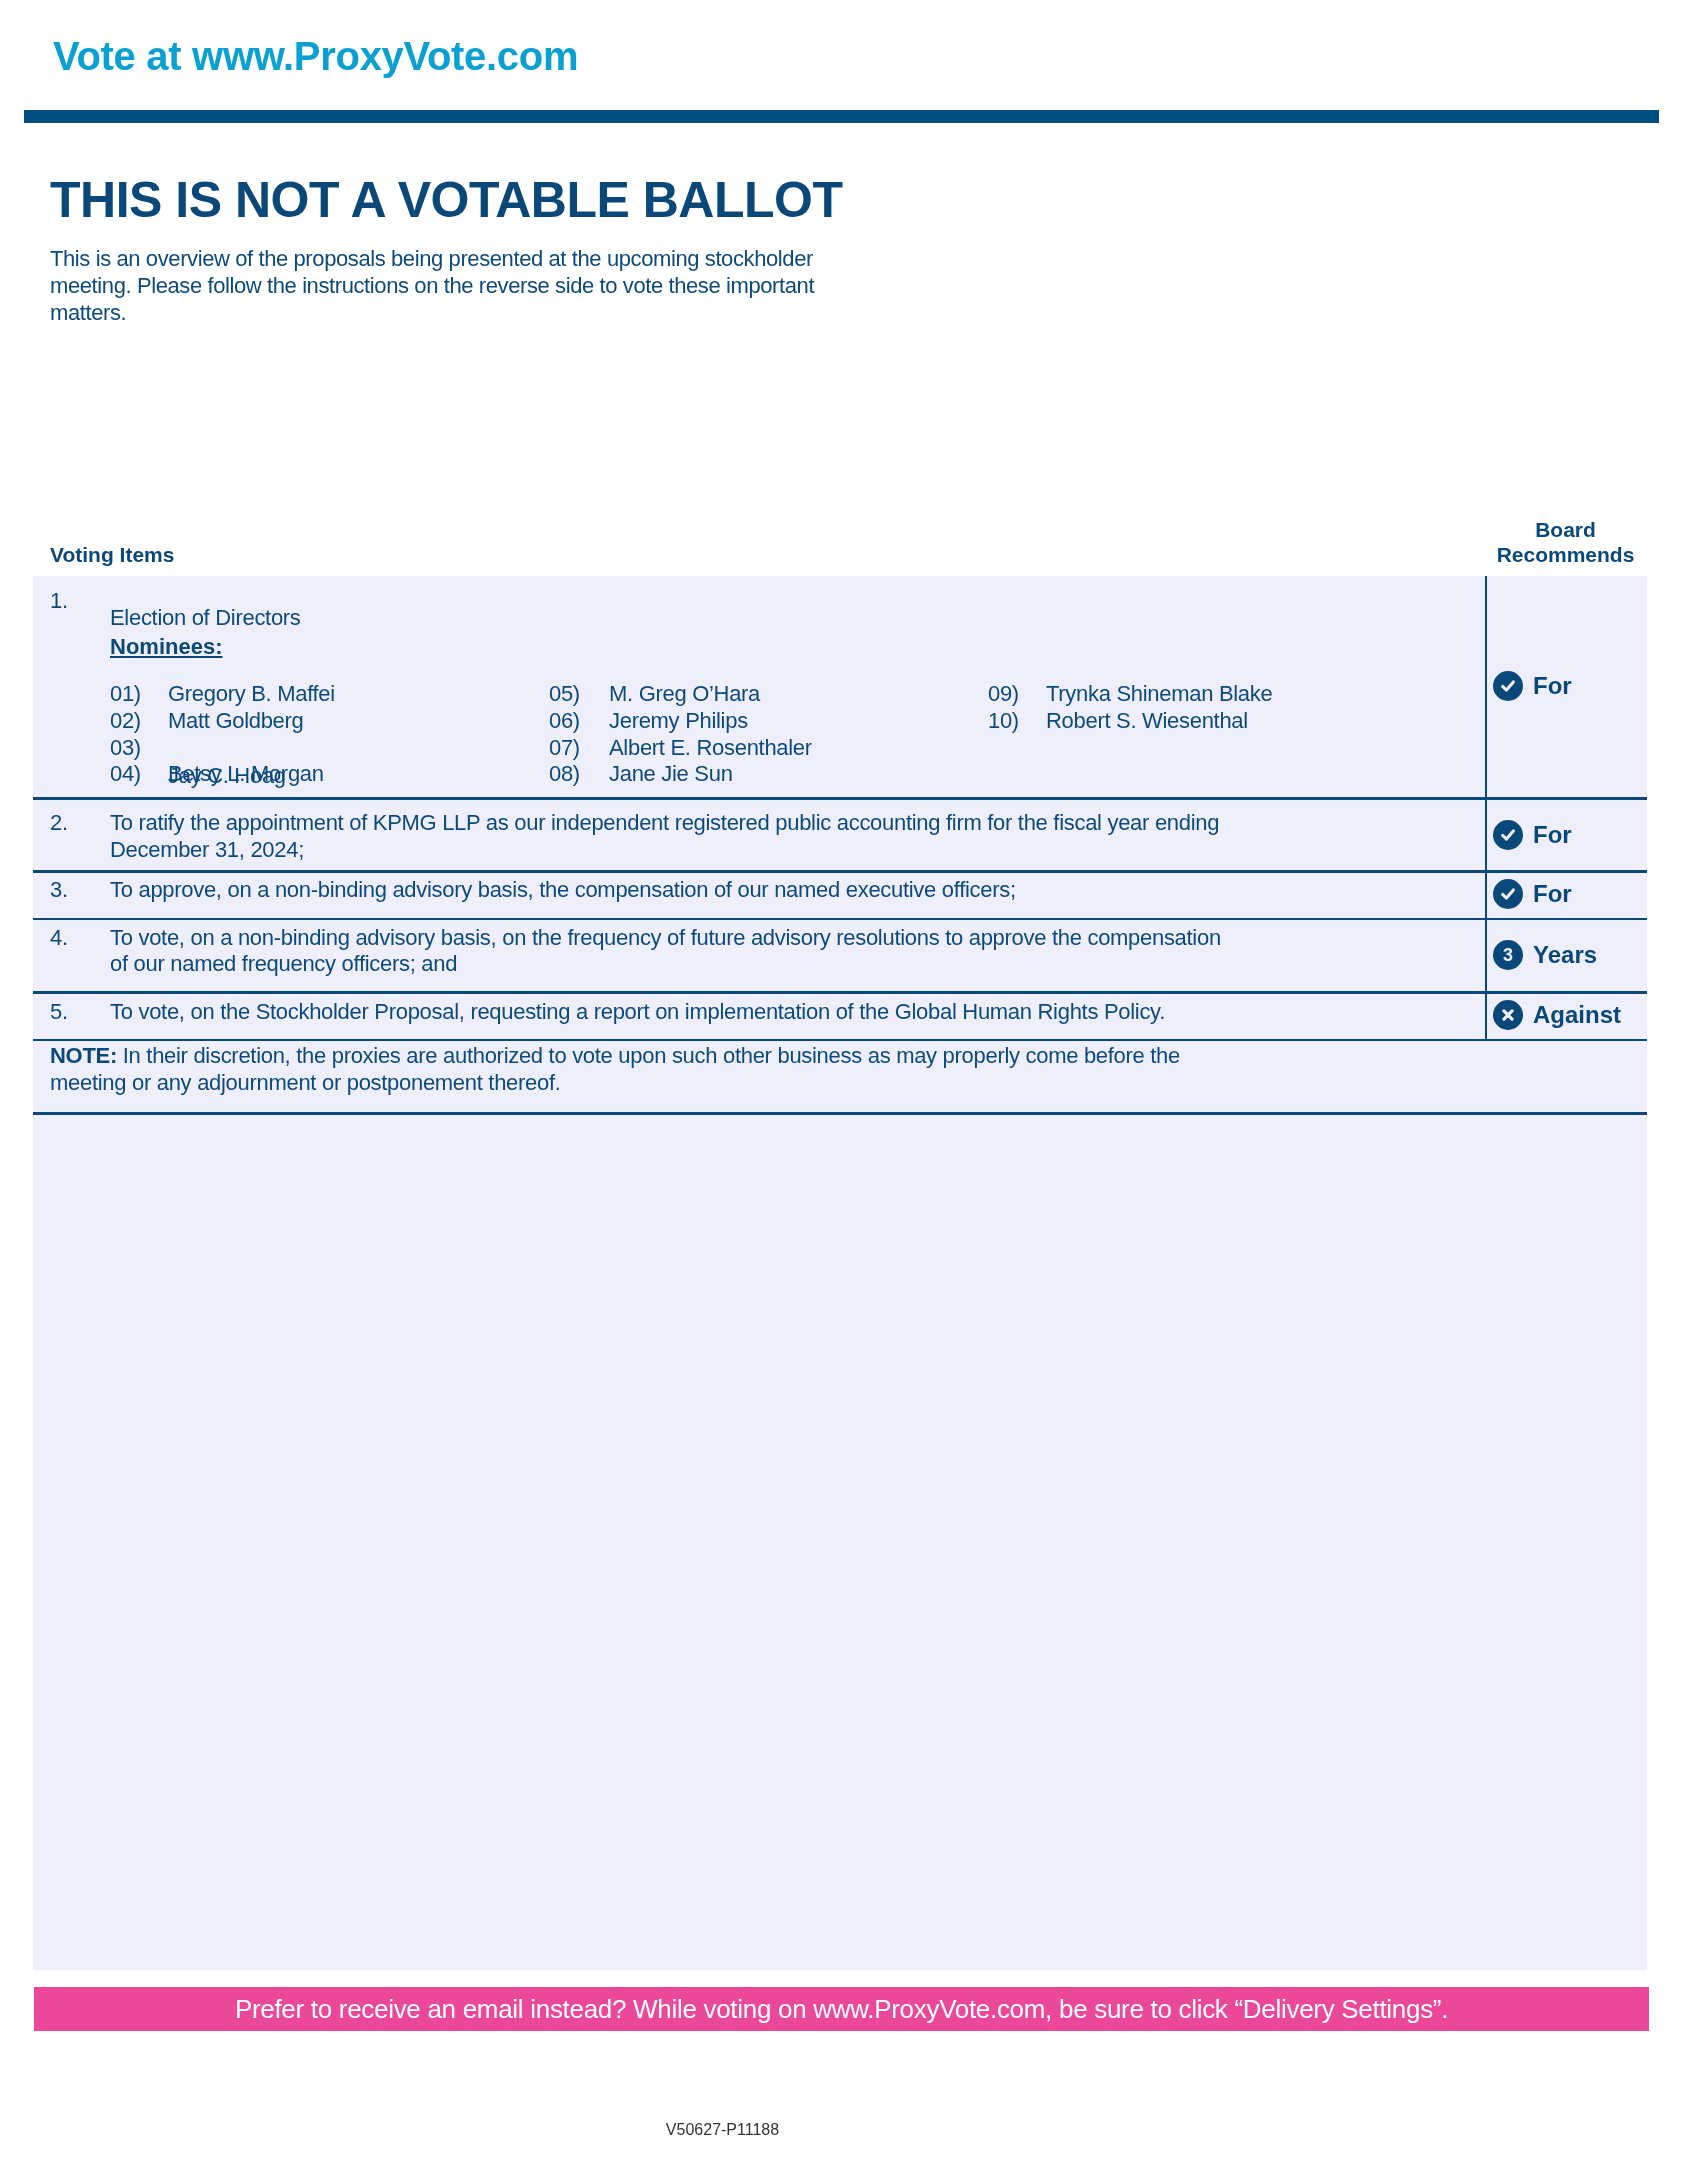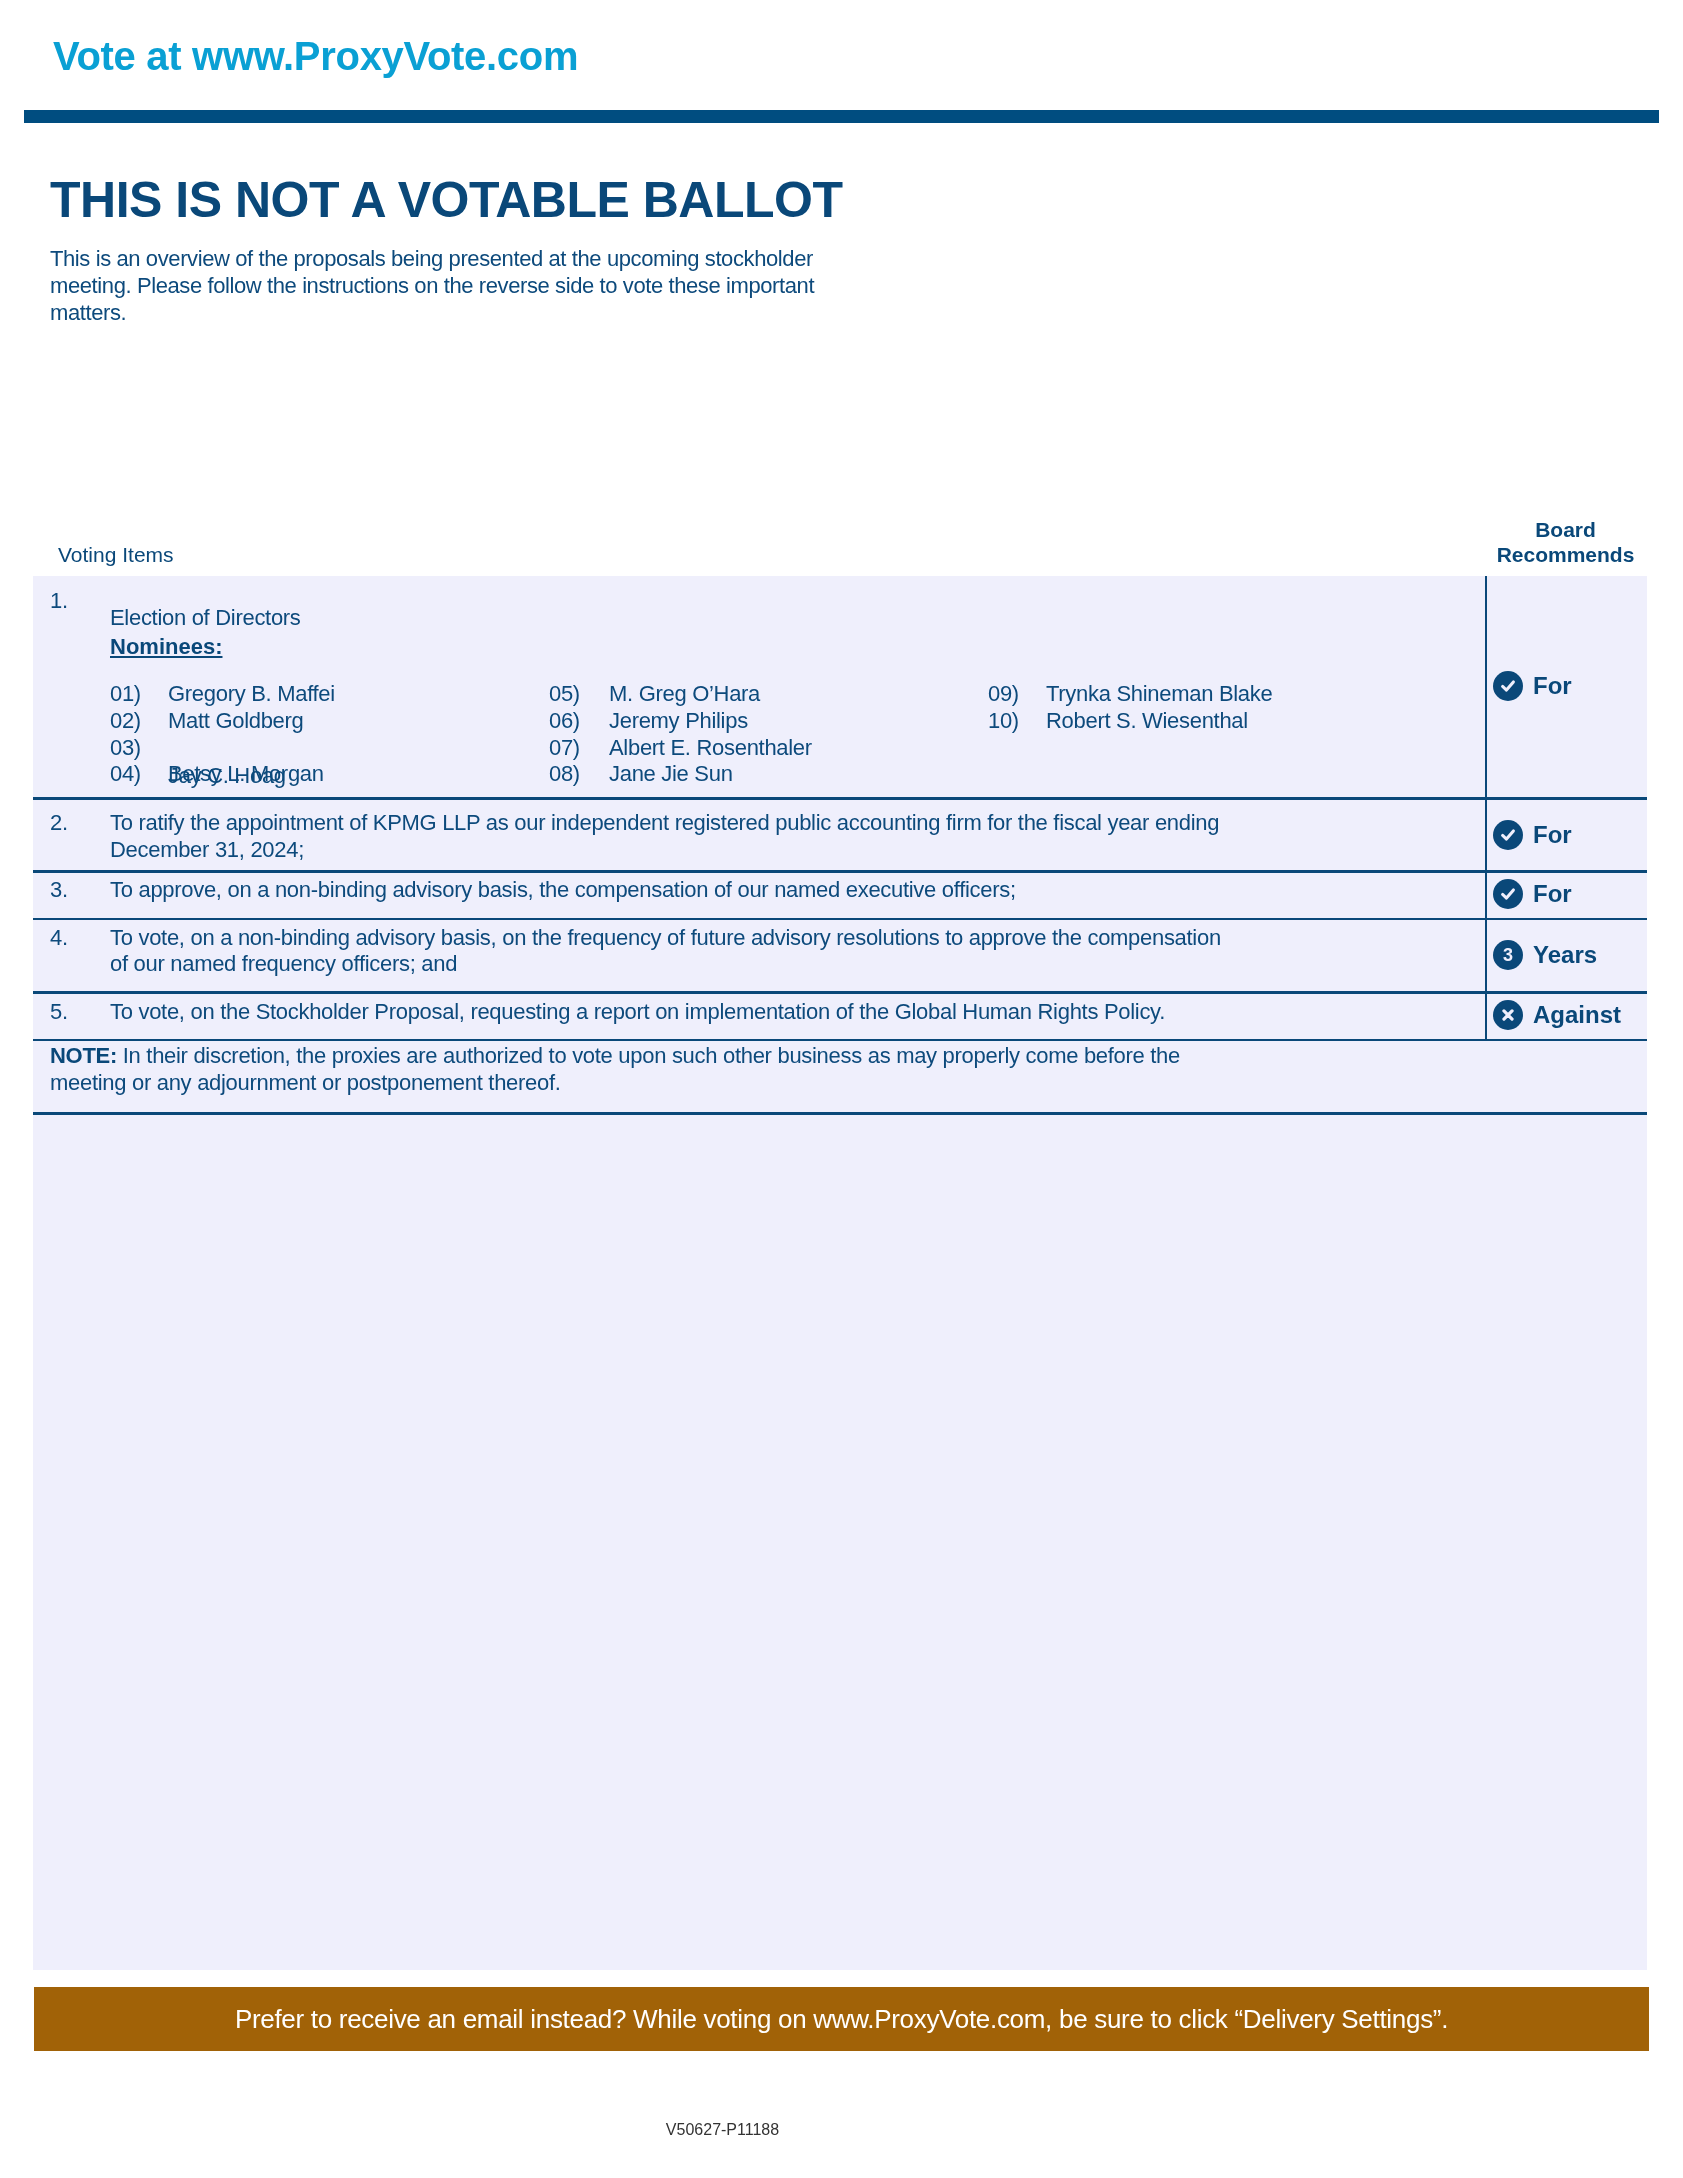--- a/index.html
+++ b/index.html
@@ -16,21 +16,21 @@
   .top-bar { left: 24px; top: 110px; width: 1635px; height: 13px; background: #004d80; }
   .title {
     left: 50px; top: 171px; font-size: 50px; font-weight: bold; color: #0a4879;
     letter-spacing: -0.5px; white-space: nowrap;
   }
   .intro {
     left: 50px; top: 245px; width: 772px; font-size: 22px; line-height: 27px;
     color: #0d4a7c; letter-spacing: -0.4px;
   }
   .th-voting {
-    left: 50px; top: 543px; font-size: 21px; font-weight: normal; color: #0a4879; margin-left: 8px;
+    left: 50px; top: 543px; font-size: 21px; font-weight: bold; color: #0a4879;
   }
   .th-board {
     left: 1485px; top: 517px; width: 161px; text-align: center; font-size: 21px;
     font-weight: bold; line-height: 25px; color: #0a4879;
   }
   .shade { left: 33px; top: 576px; width: 1614px; height: 1394px; background: #efeffc; }
   .vdiv { left: 1485px; top: 576px; width: 2px; height: 463px; background: #0a4879; }
   .hline { left: 33px; width: 1614px; height: 2px; background: #0a4879; }
   .hline.thick { height: 3px; }
   .txt { font-size: 22px; line-height: 27px; color: #0d4a7c; white-space: nowrap; letter-spacing: -0.3px; }
@@ -43,21 +43,21 @@
     font-weight: bold; color: #0a4879; white-space: nowrap;
   }
   .rec-icon {
     width: 30px; height: 30px; border-radius: 50%; background: #0a4879; color: #efeffc;
     display: inline-flex; align-items: center; justify-content: center;
     font-size: 18px; font-weight: bold; line-height: 1;
   }
   .rec-icon svg { width: 18px; height: 18px; }
   .note-bold { font-weight: bold; color: #0a4879; }
   .banner {
-    left: 34px; top: 1987px; width: 1615px; height: 64px; background: #a16207; color: #ffffff;
+    left: 34px; top: 1987px; width: 1615px; height: 44px; background: #ec4899; color: #ffffff;
     font-size: 26px; display: flex; align-items: center; justify-content: center;
     letter-spacing: -0.3px; white-space: nowrap;
   }
   .code { left: 0; width: 1445px; top: 2121px; text-align: center; font-size: 16px; color: #333333; }
 </style>
 </head>
 <body>
 
 <div class="abs vote-header">Vote at www.ProxyVote.com</div>
 <div class="abs top-bar"></div>

